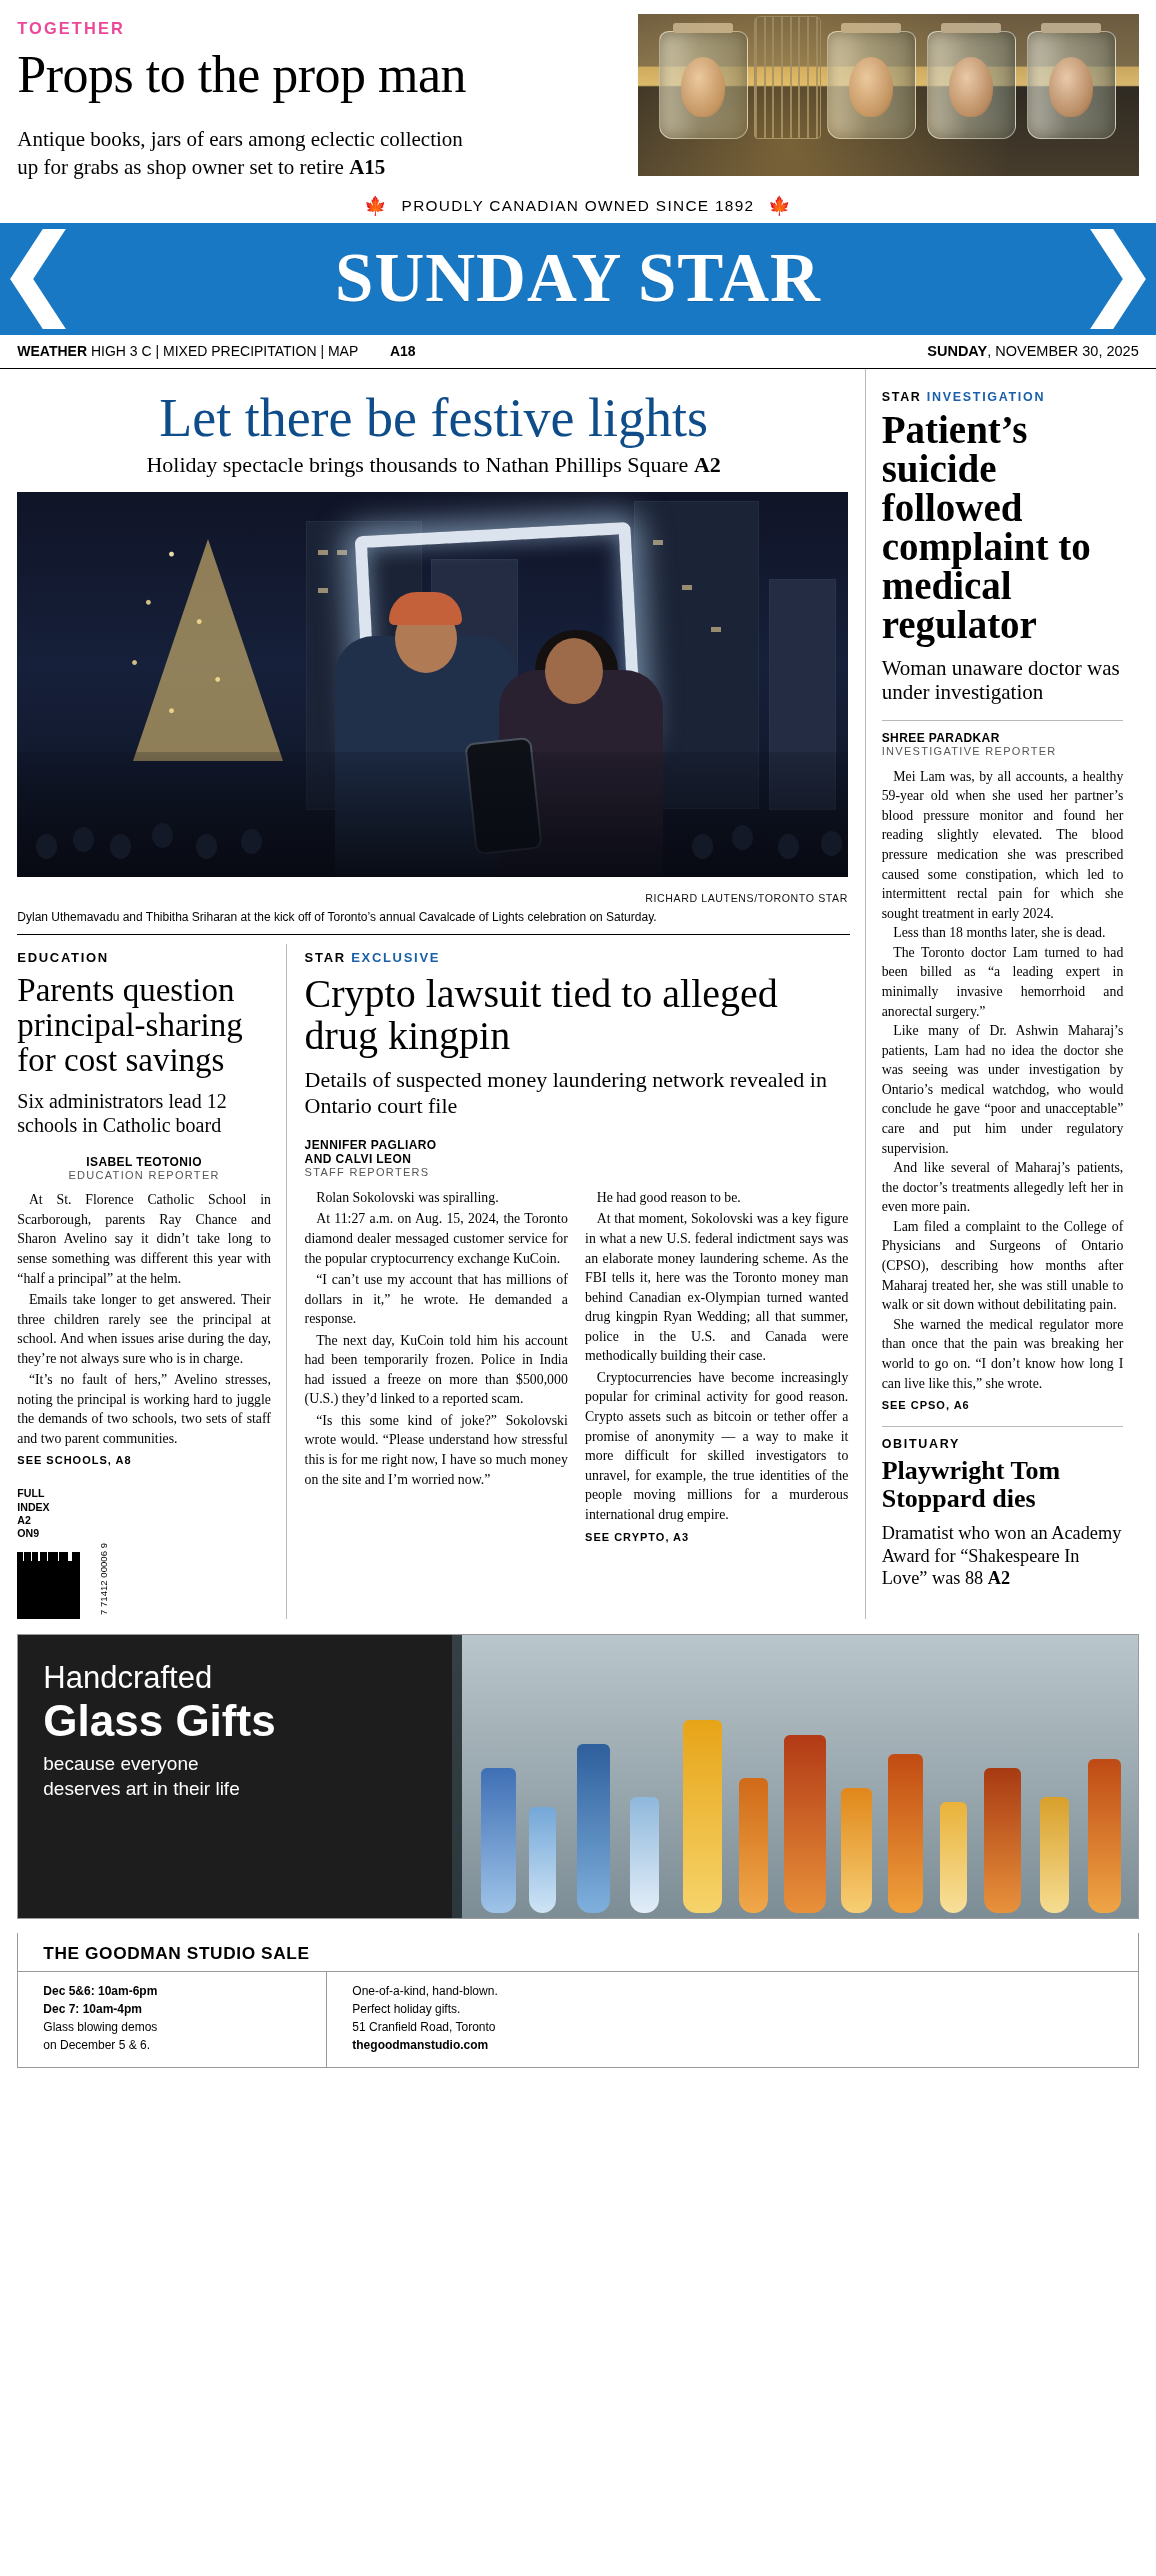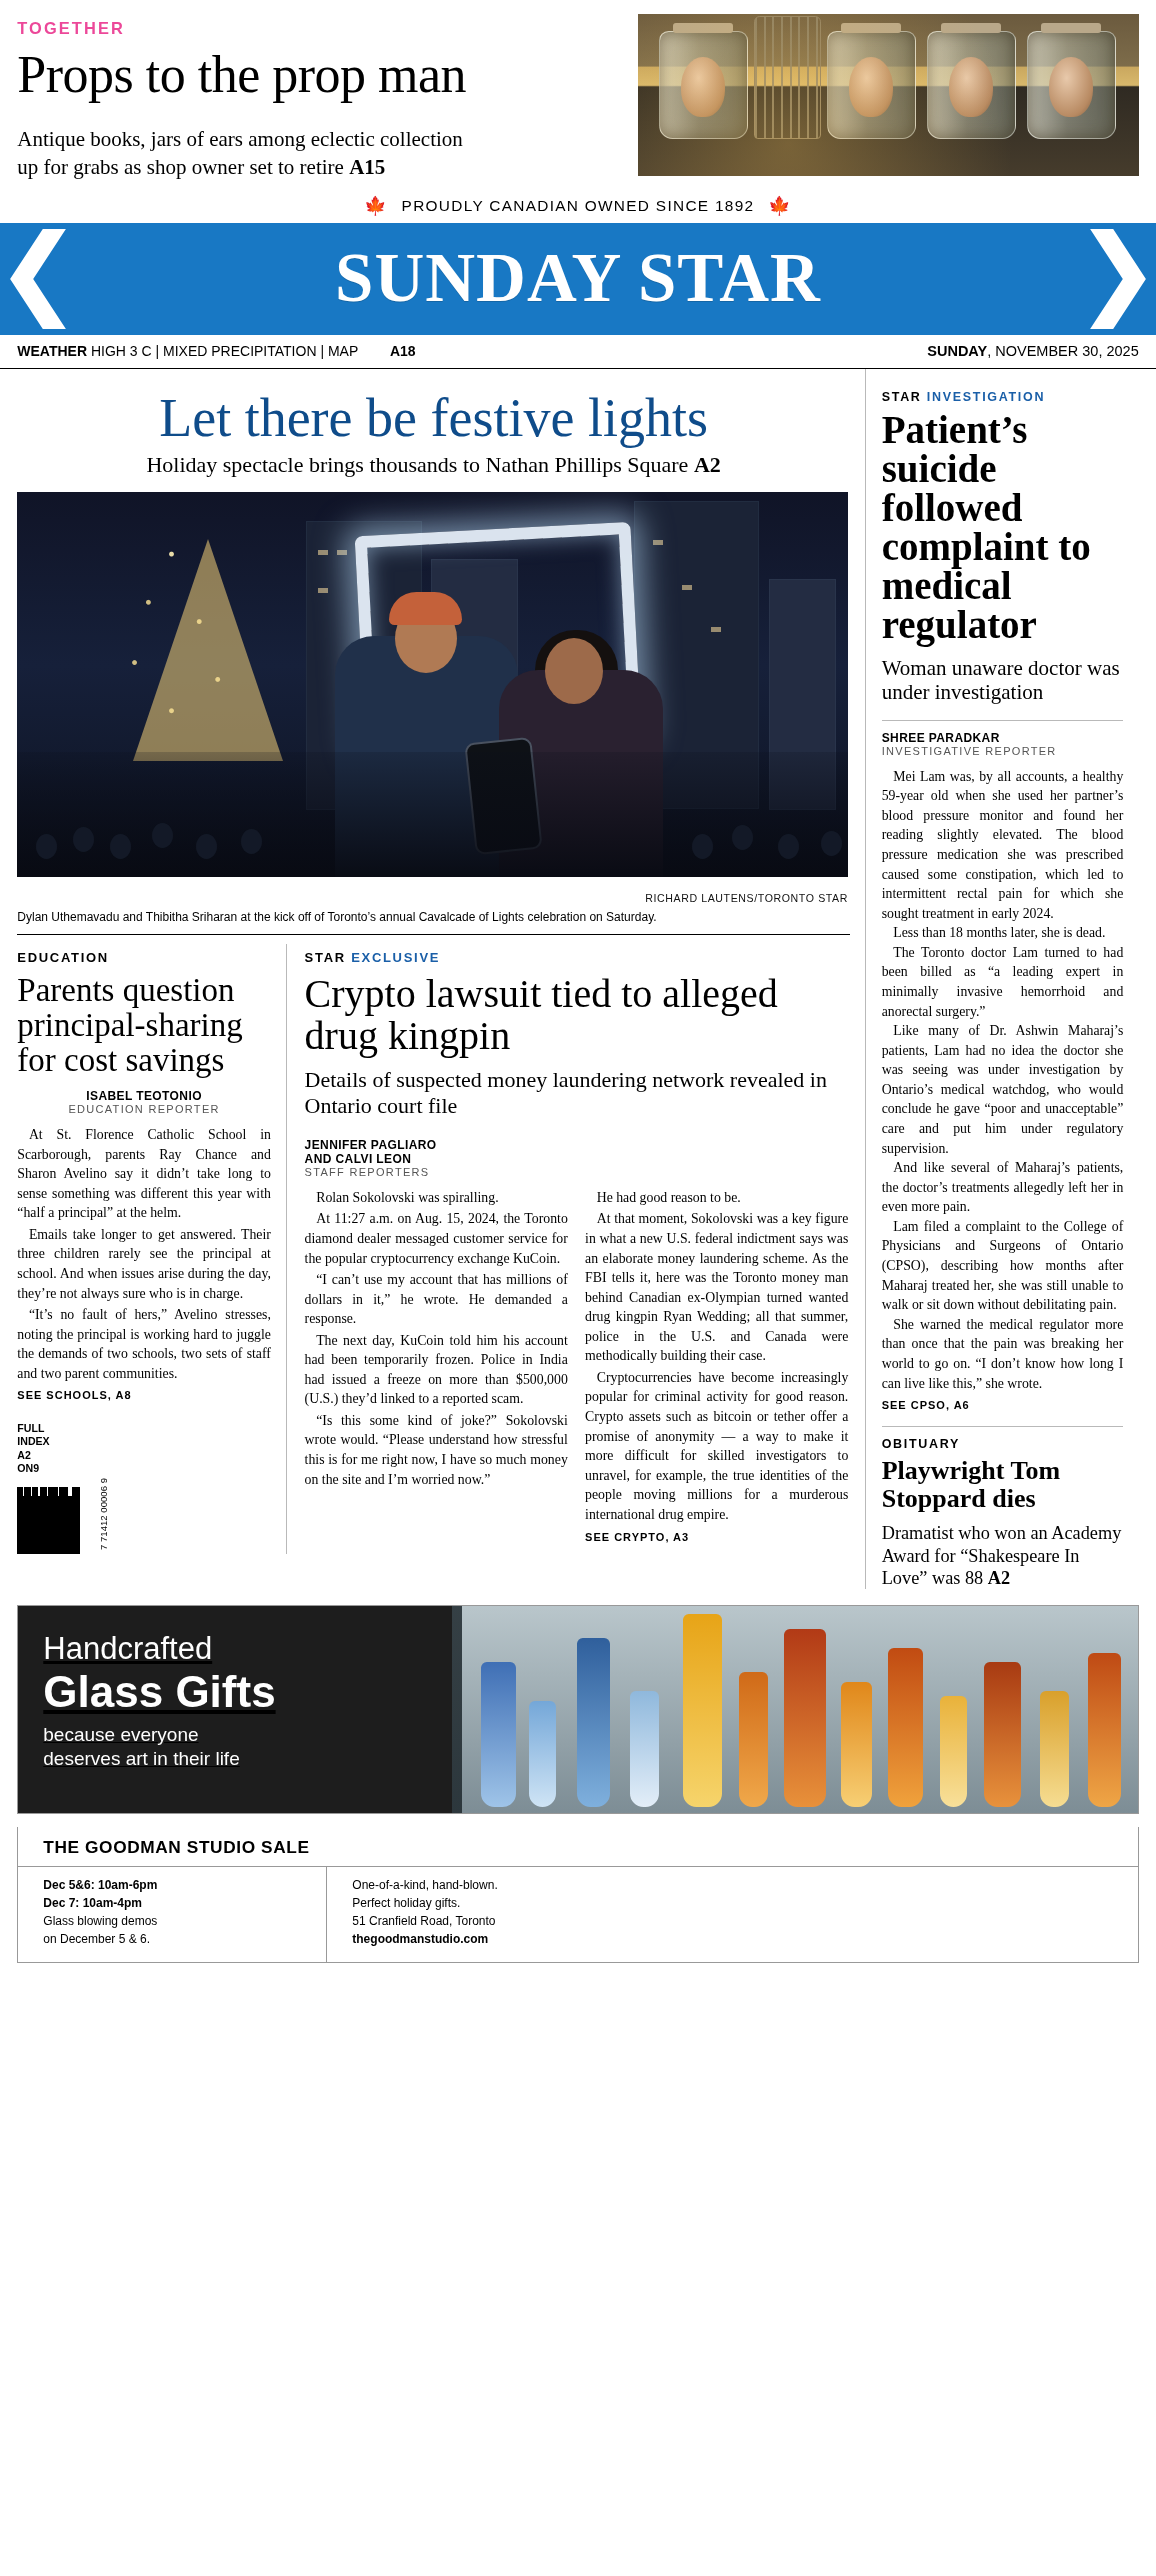--- a/index.html
+++ b/index.html
@@ -329,23 +329,22 @@
   .barcode-num {
     font-family: "Liberation Sans", sans-serif; font-size: 9.6px;
     transform: rotate(-90deg); transform-origin: left top;
     white-space: nowrap;
   }
 
   
   .ad {
     margin: 15.4px 17.3px 13.5px 17.3px;
     border: 1px solid #999;
-    display:flex; height: 209px; overflow:hidden;
+    display:flex; height: 285px; overflow:hidden;
     background:#1d1d1d;
-    text-decoration:underline;
   }
   .ad-left {
     width: 434px; background:#1d1d1d; color:#fff;
     padding: 25px 21px 9.6px 25px;
     display:flex; flex-direction:column;
   }
   .ad-h1 { font-family:"Liberation Sans", sans-serif; font-size: 31px; font-weight:300; }
   .ad-h2 { font-family:"Liberation Sans", sans-serif; font-size: 44px; font-weight:bold; line-height:1.05; margin: 1.9px 0 7.7px 0;}
   .ad-sub { font-family:"Liberation Sans", sans-serif; font-size: 19px; font-weight:300; line-height:1.3; }
   .ad-right { flex:1; position:relative; background:#9aa7ad; overflow:hidden; }
@@ -483,20 +482,21 @@
         <div class="crowdhead" style="left:804px;bottom:21px;"></div>
       </div>
       <div class="photo-credit">RICHARD LAUTENS/TORONTO STAR</div>
       <div class="caption">Dylan Uthemavadu and Thibitha Sriharan at the kick off of Toronto’s annual Cavalcade of Lights celebration on Saturday.</div>
 
       <div class="lower">
 
         <div class="lower-a">
           <div class="sec-label">EDUCATION</div>
           <h3 class="h-edu">Parents question principal-sharing for cost savings</h3>
+          <p class="d-edu">Six administrators lead 12 schools in Catholic board</p>
           <div class="byline-name">ISABEL TEOTONIO</div>
           <div class="byline-role">EDUCATION REPORTER</div>
           <div class="body-col">
             <p>At St. Florence Catholic School in Scarborough, parents Ray Chance and Sharon Avelino say it didn’t take long to sense something was different this year with “half a principal” at the helm.</p>
             <p>Emails take longer to get answered. Their three children rarely see the principal at school. And when issues arise during the day, they’re not always sure who is in charge.</p>
             <p>“It’s no fault of hers,” Avelino stresses, noting the principal is working hard to juggle the demands of two schools, two sets of staff and two parent communities.</p>
           </div>
           <div class="seemore">SEE SCHOOLS,  A8</div>
 
           <div class="indexblock">

